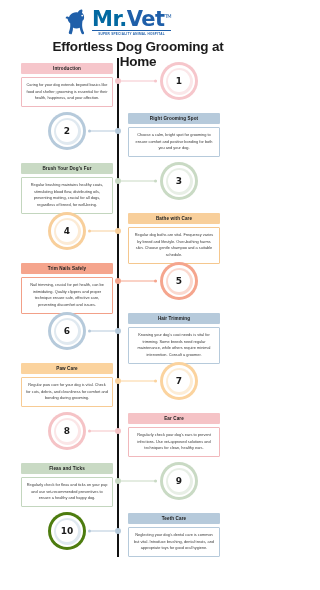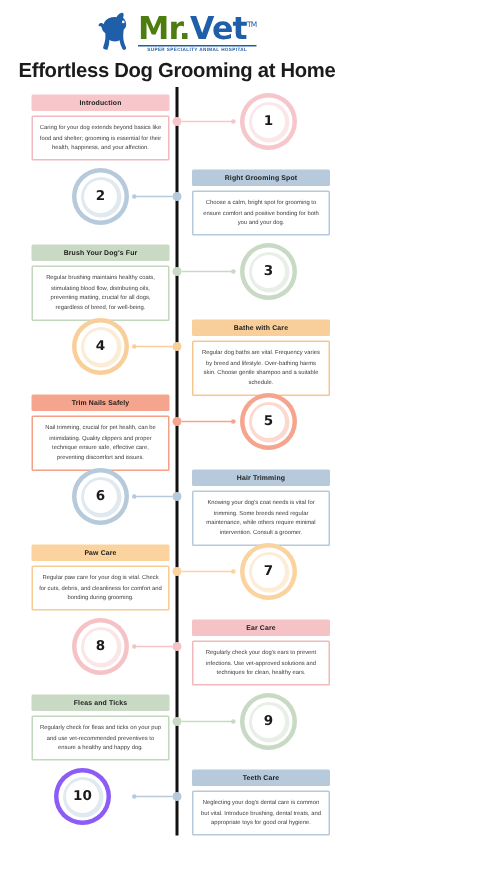--- a/index.html
+++ b/index.html
@@ -22,33 +22,33 @@
     display: flex; align-items: center; justify-content: center;
   }
   .logo-inner { display: flex; align-items: flex-end; gap: 1px; }
   .logo-dog { width: 26px; height: 28px; display: block; }
   .logo-text-col { display: flex; flex-direction: column; align-items: flex-start; }
   .logo-words {
     font-size: 21px; font-weight: bold; line-height: 20px;
     letter-spacing: -0.5px; white-space: nowrap;
     font-family: "DejaVu Sans", sans-serif;
   }
-  .logo-mr { color: #4d7c0f; }
+  .logo-mr { color: #0369a1; }
   .logo-vet { color: #1f5fa9; }
   .logo-tm { font-size: 5px; color: #1f5fa9; vertical-align: super; font-weight: normal; }
   .logo-tagline {
     font-size: 3.1px; letter-spacing: 0.25px; color: #1f5fa9;
     font-weight: bold; white-space: nowrap; margin-top: 1px;
     border-top: 1px solid #1f5fa9; padding-top: 0.5px; width: 100%;
     text-align: center;
   }
   .page-title {
     position: absolute; left: 0; top: 39px; width: 236px;
     text-align: center; font-size: 13.5px; font-weight: bold;
-    color: #1b1b1b; letter-spacing: -0.2px;
+    color: #1b1b1b; letter-spacing: -0.2px; padding-left: 40px;
   }
 
   
   .spine {
     position: absolute; left: 117px; top: 58px;
     width: 2px; height: 499px; background: #111111;
   }
   .spine-dot {
     position: absolute; width: 6px; height: 6px; border-radius: 50%;
     left: 115px; transform: translateY(-50%);
@@ -244,21 +244,21 @@
         <div class="ring4"></div>
         <div class="num">9</div>
       </div>
       <div class="spine-dot" style="background: rgb(201, 218, 196); top: 481px;"></div>
       <div class="connector" style="background: rgb(201, 218, 196); top: 481px; left: 121px; width: 36px;"></div>
       <div class="connector-cap" style="background: rgb(201, 218, 196); top: 481px; left: 154px;"></div>
       <div class="block" style="left: 128px; top: 513px;">
         <div class="block-head" style="background: rgb(182, 202, 219);">Teeth Care</div>
         <div class="block-body" style="border-color: rgb(182, 202, 219);">Neglecting your dog's dental care is common but vital. Introduce brushing, dental treats, and appropriate toys for good oral hygiene.</div>
       </div>
-      <div class="numcircle" style="background: #8b5cf6; top: 512px; left: 36px;">
+      <div class="numcircle" style="background: #4d7c0f; top: 512px; left: 48px;">
         <div class="ring2"></div>
         <div class="ring3" style="background: rgb(182, 202, 219); opacity: 0.42;"></div>
         <div class="ring4"></div>
         <div class="num">10</div>
       </div>
       <div class="spine-dot" style="background: rgb(182, 202, 219); top: 531px;"></div>
       <div class="connector" style="background: rgb(182, 202, 219); top: 531px; left: 89px; width: 26px;"></div>
       <div class="connector-cap" style="background: rgb(182, 202, 219); top: 531px; left: 88px;"></div>
     </div>
 

